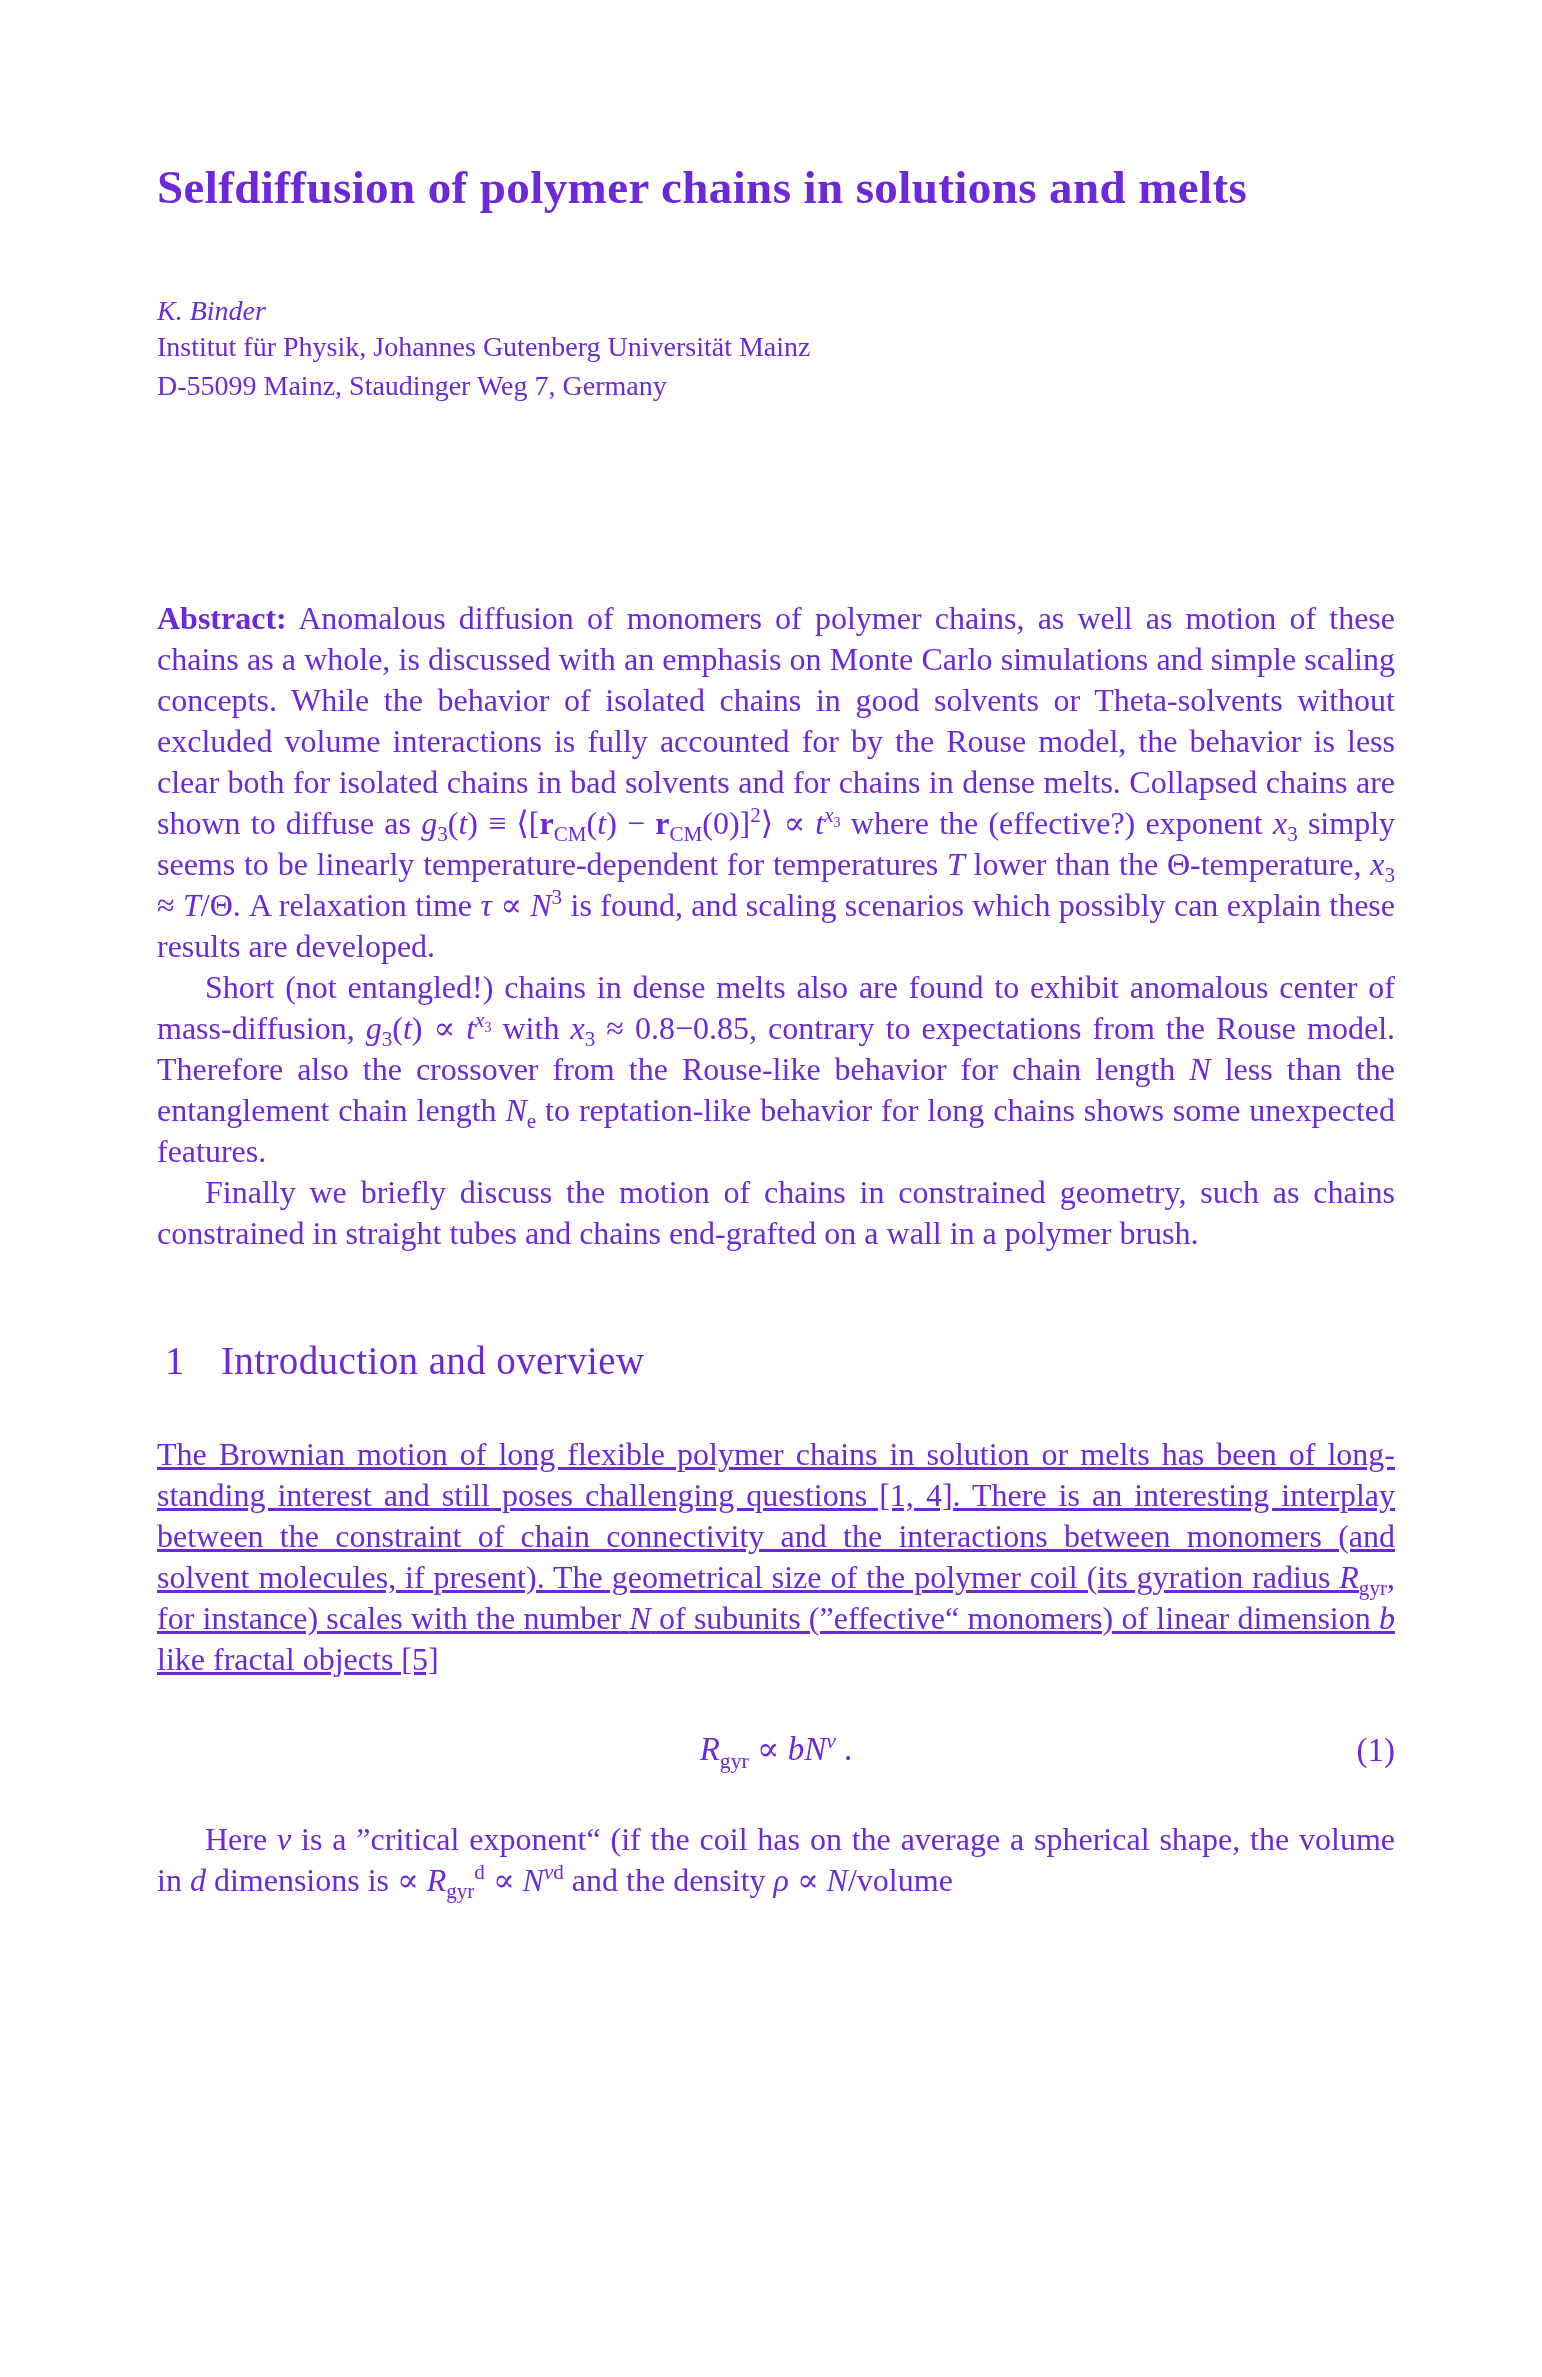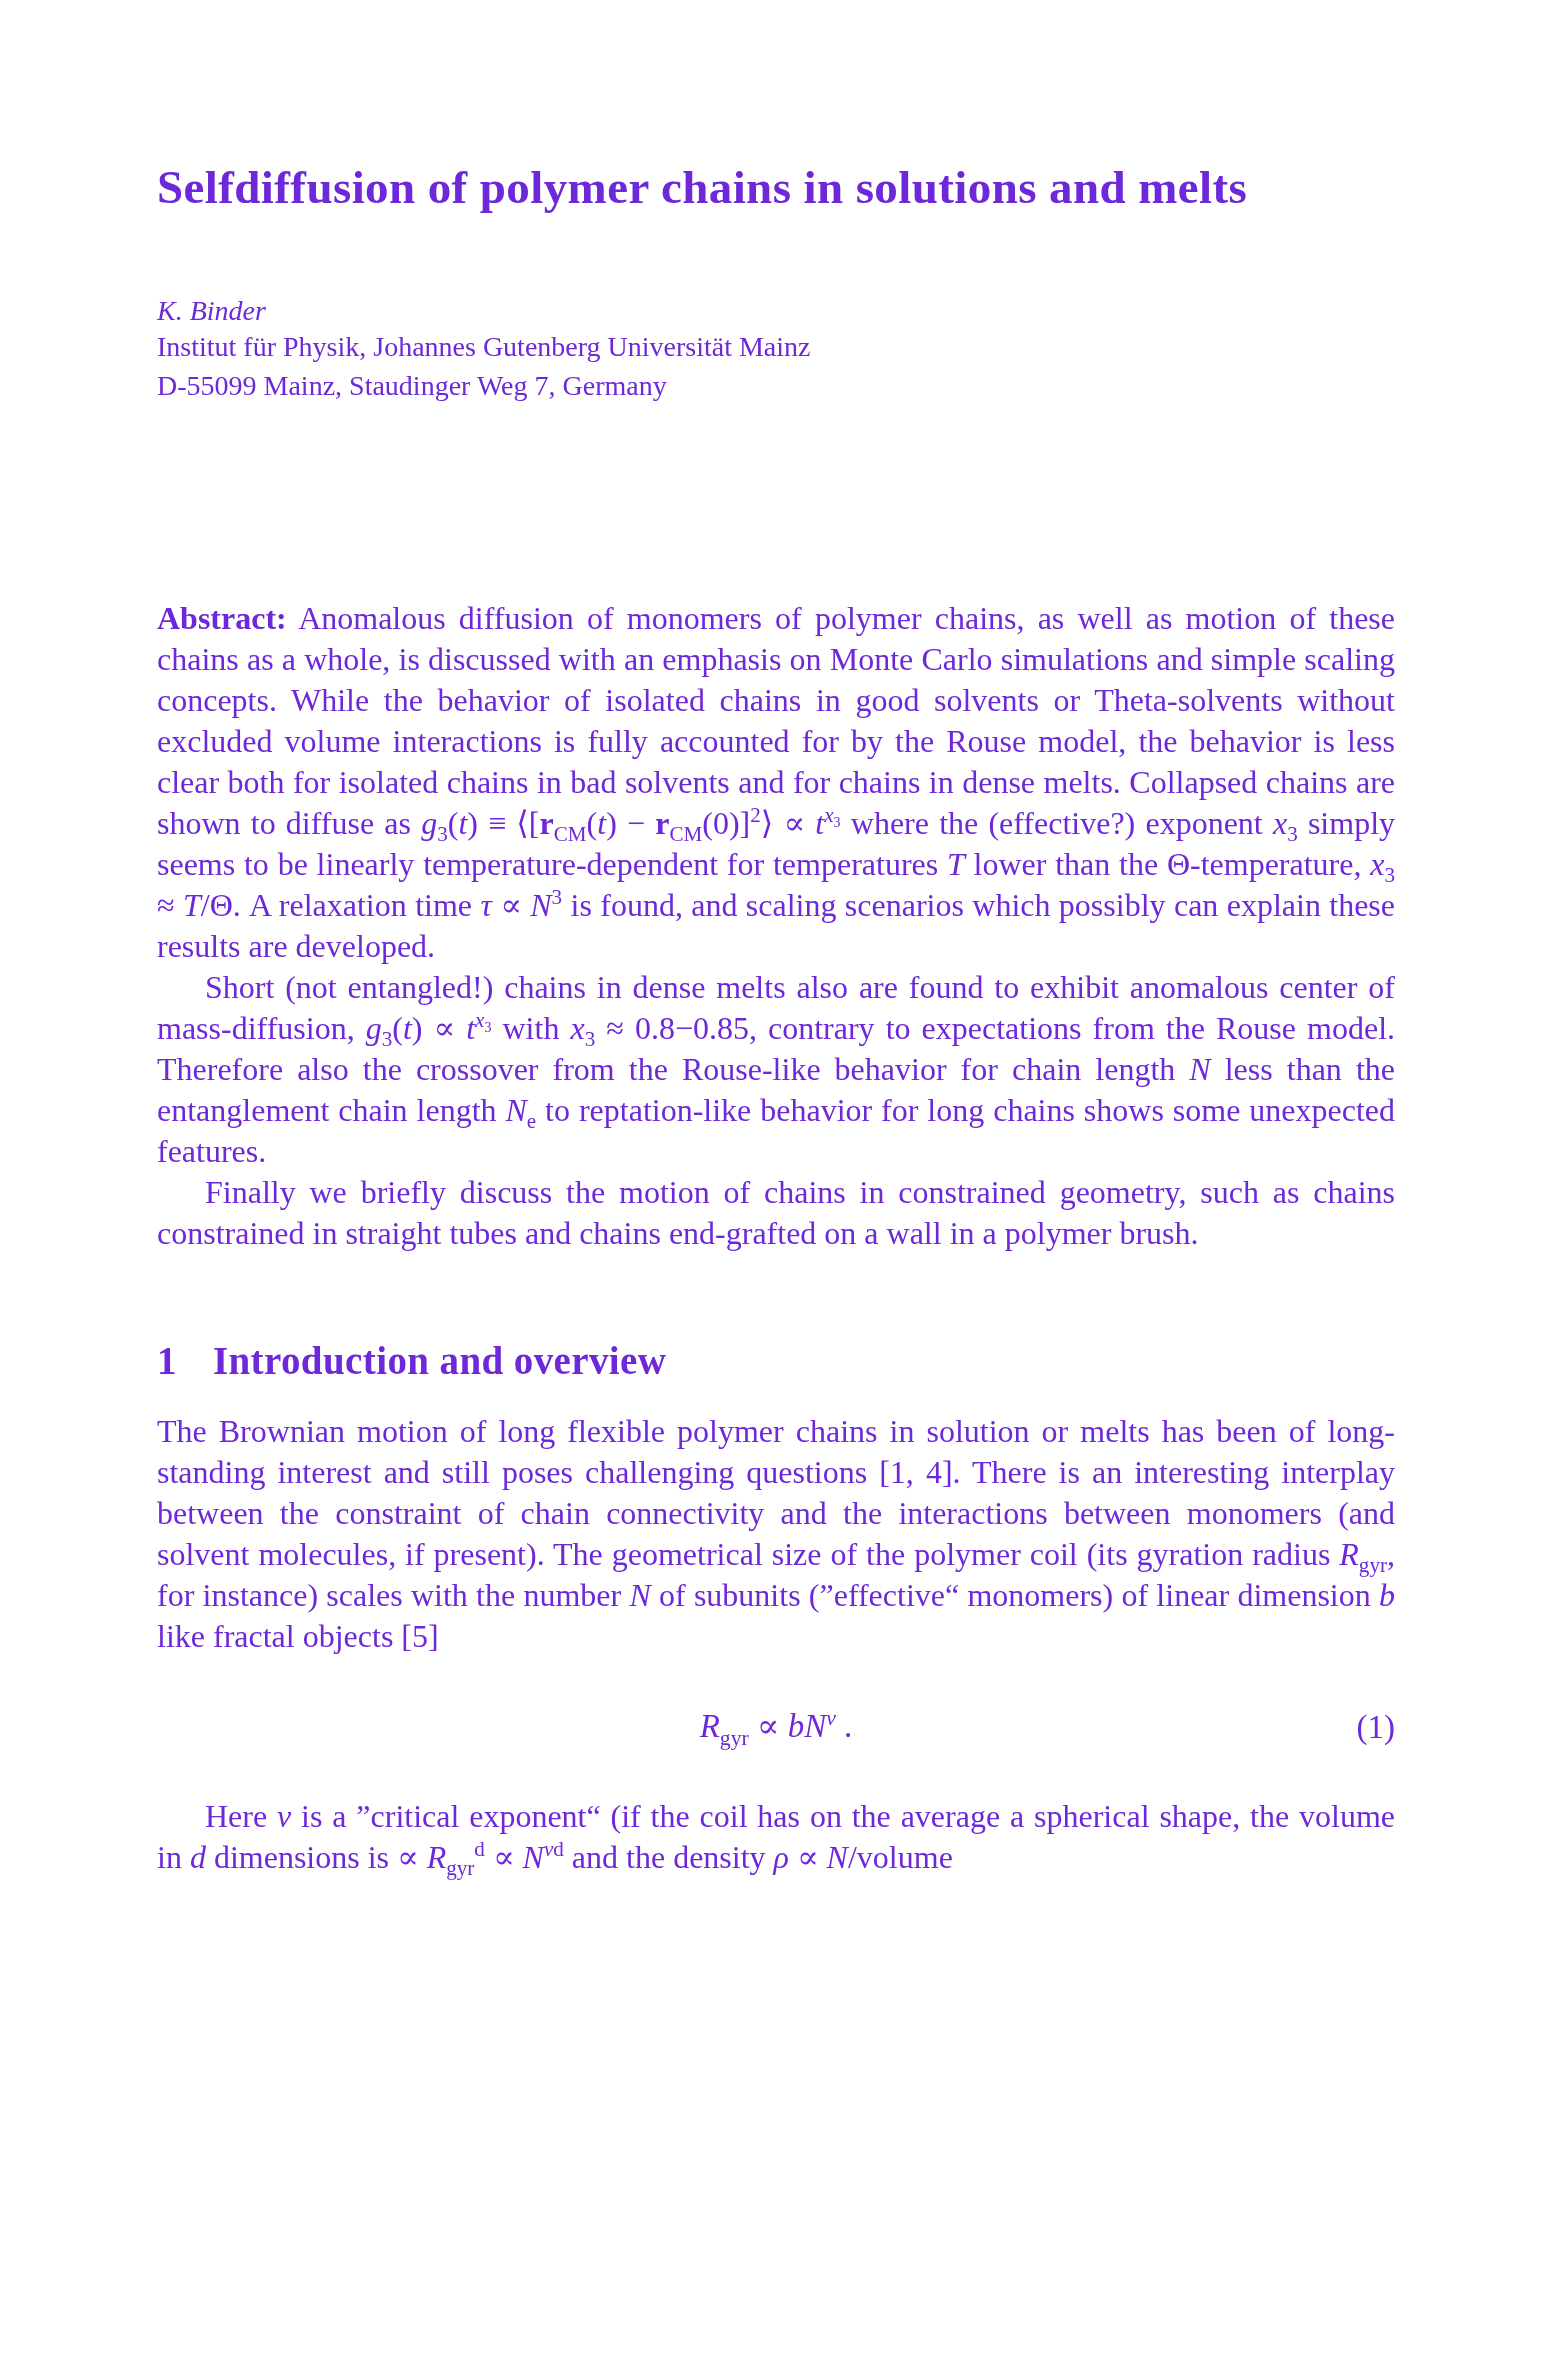--- a/index.html
+++ b/index.html
@@ -45,31 +45,32 @@
     line-height: 41px;
     text-align: justify;
   }
   .indent {
     text-indent: 48px;
   }
   .abstract-label {
     font-weight: bold;
   }
   .section-heading {
-    margin: 84px 0 0 0;
+    margin: 84px 0 0 8px;
     font-size: 39px;
-    font-weight: bold;
+    font-weight: normal;
     letter-spacing: 0.4px;
   }
   .secnum {
     display: inline-block;
     margin-right: 36px;
   }
   .intro-p {
-    margin-top: 28px;
+    margin-top: 51px;
+    text-decoration: underline;
   }
   .equation-row {
     position: relative;
     margin: 48px 0;
     text-align: center;
     font-size: 33px;
     line-height: 43px;
   }
   .eq-number {
     position: absolute;

